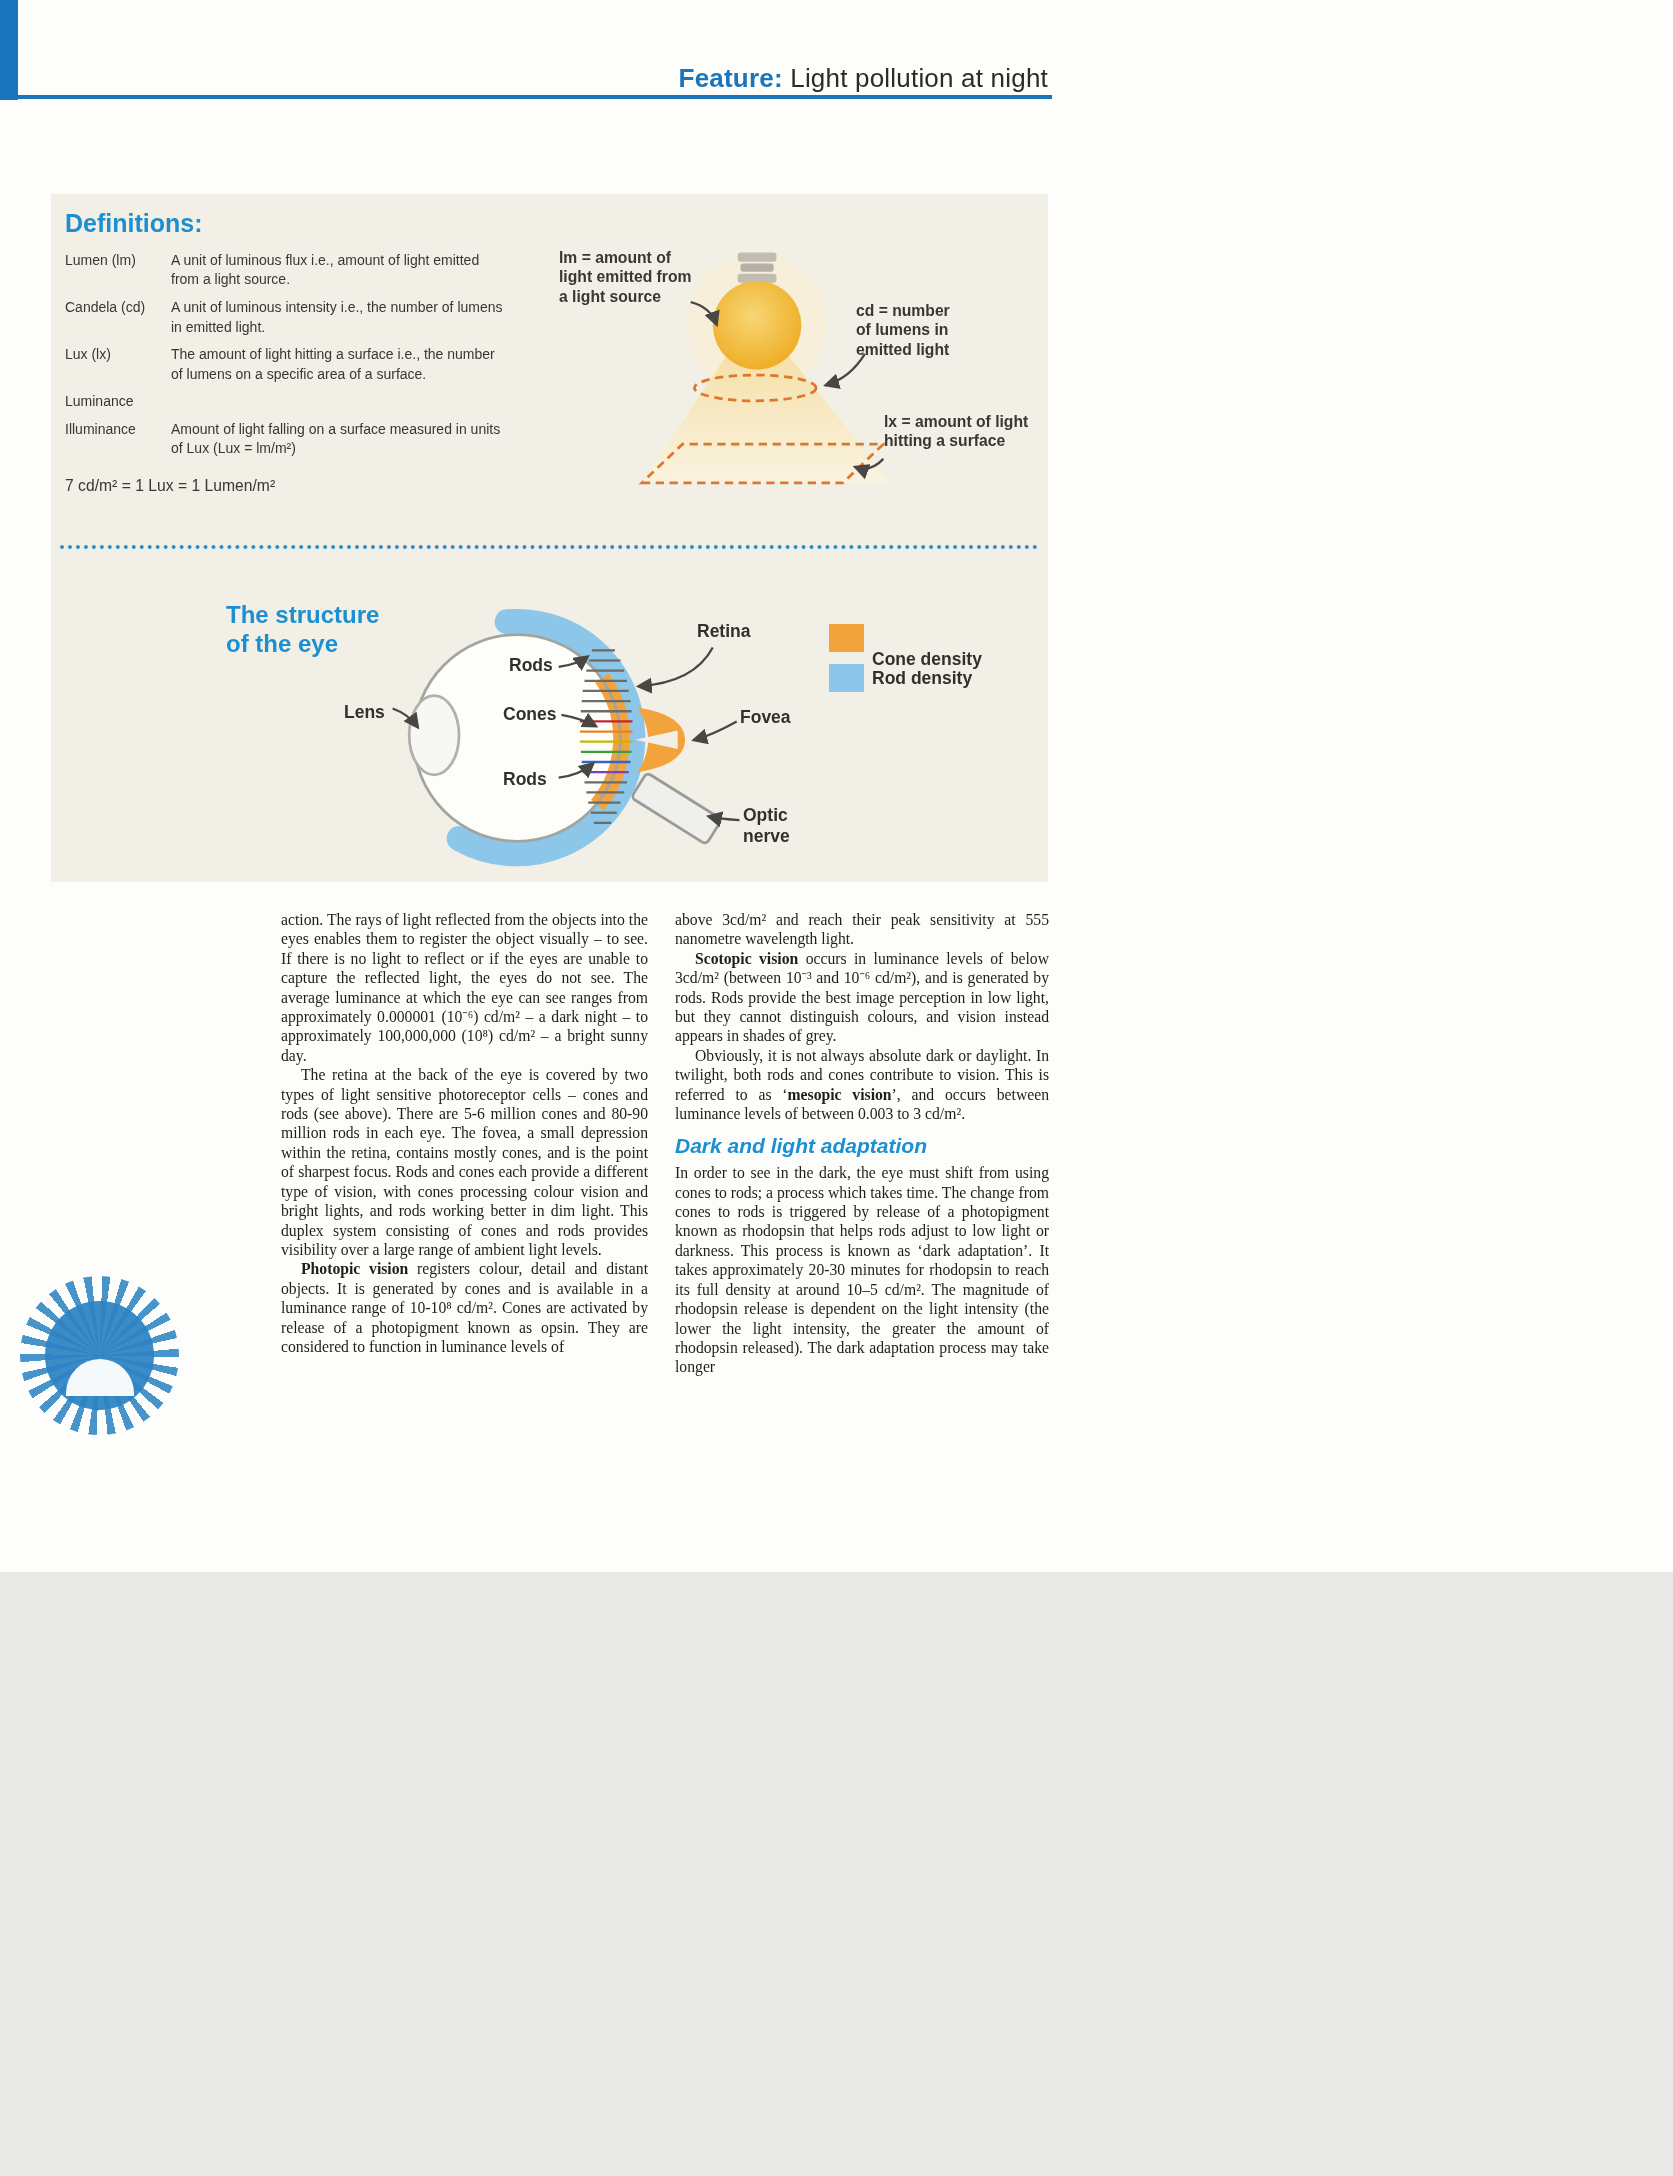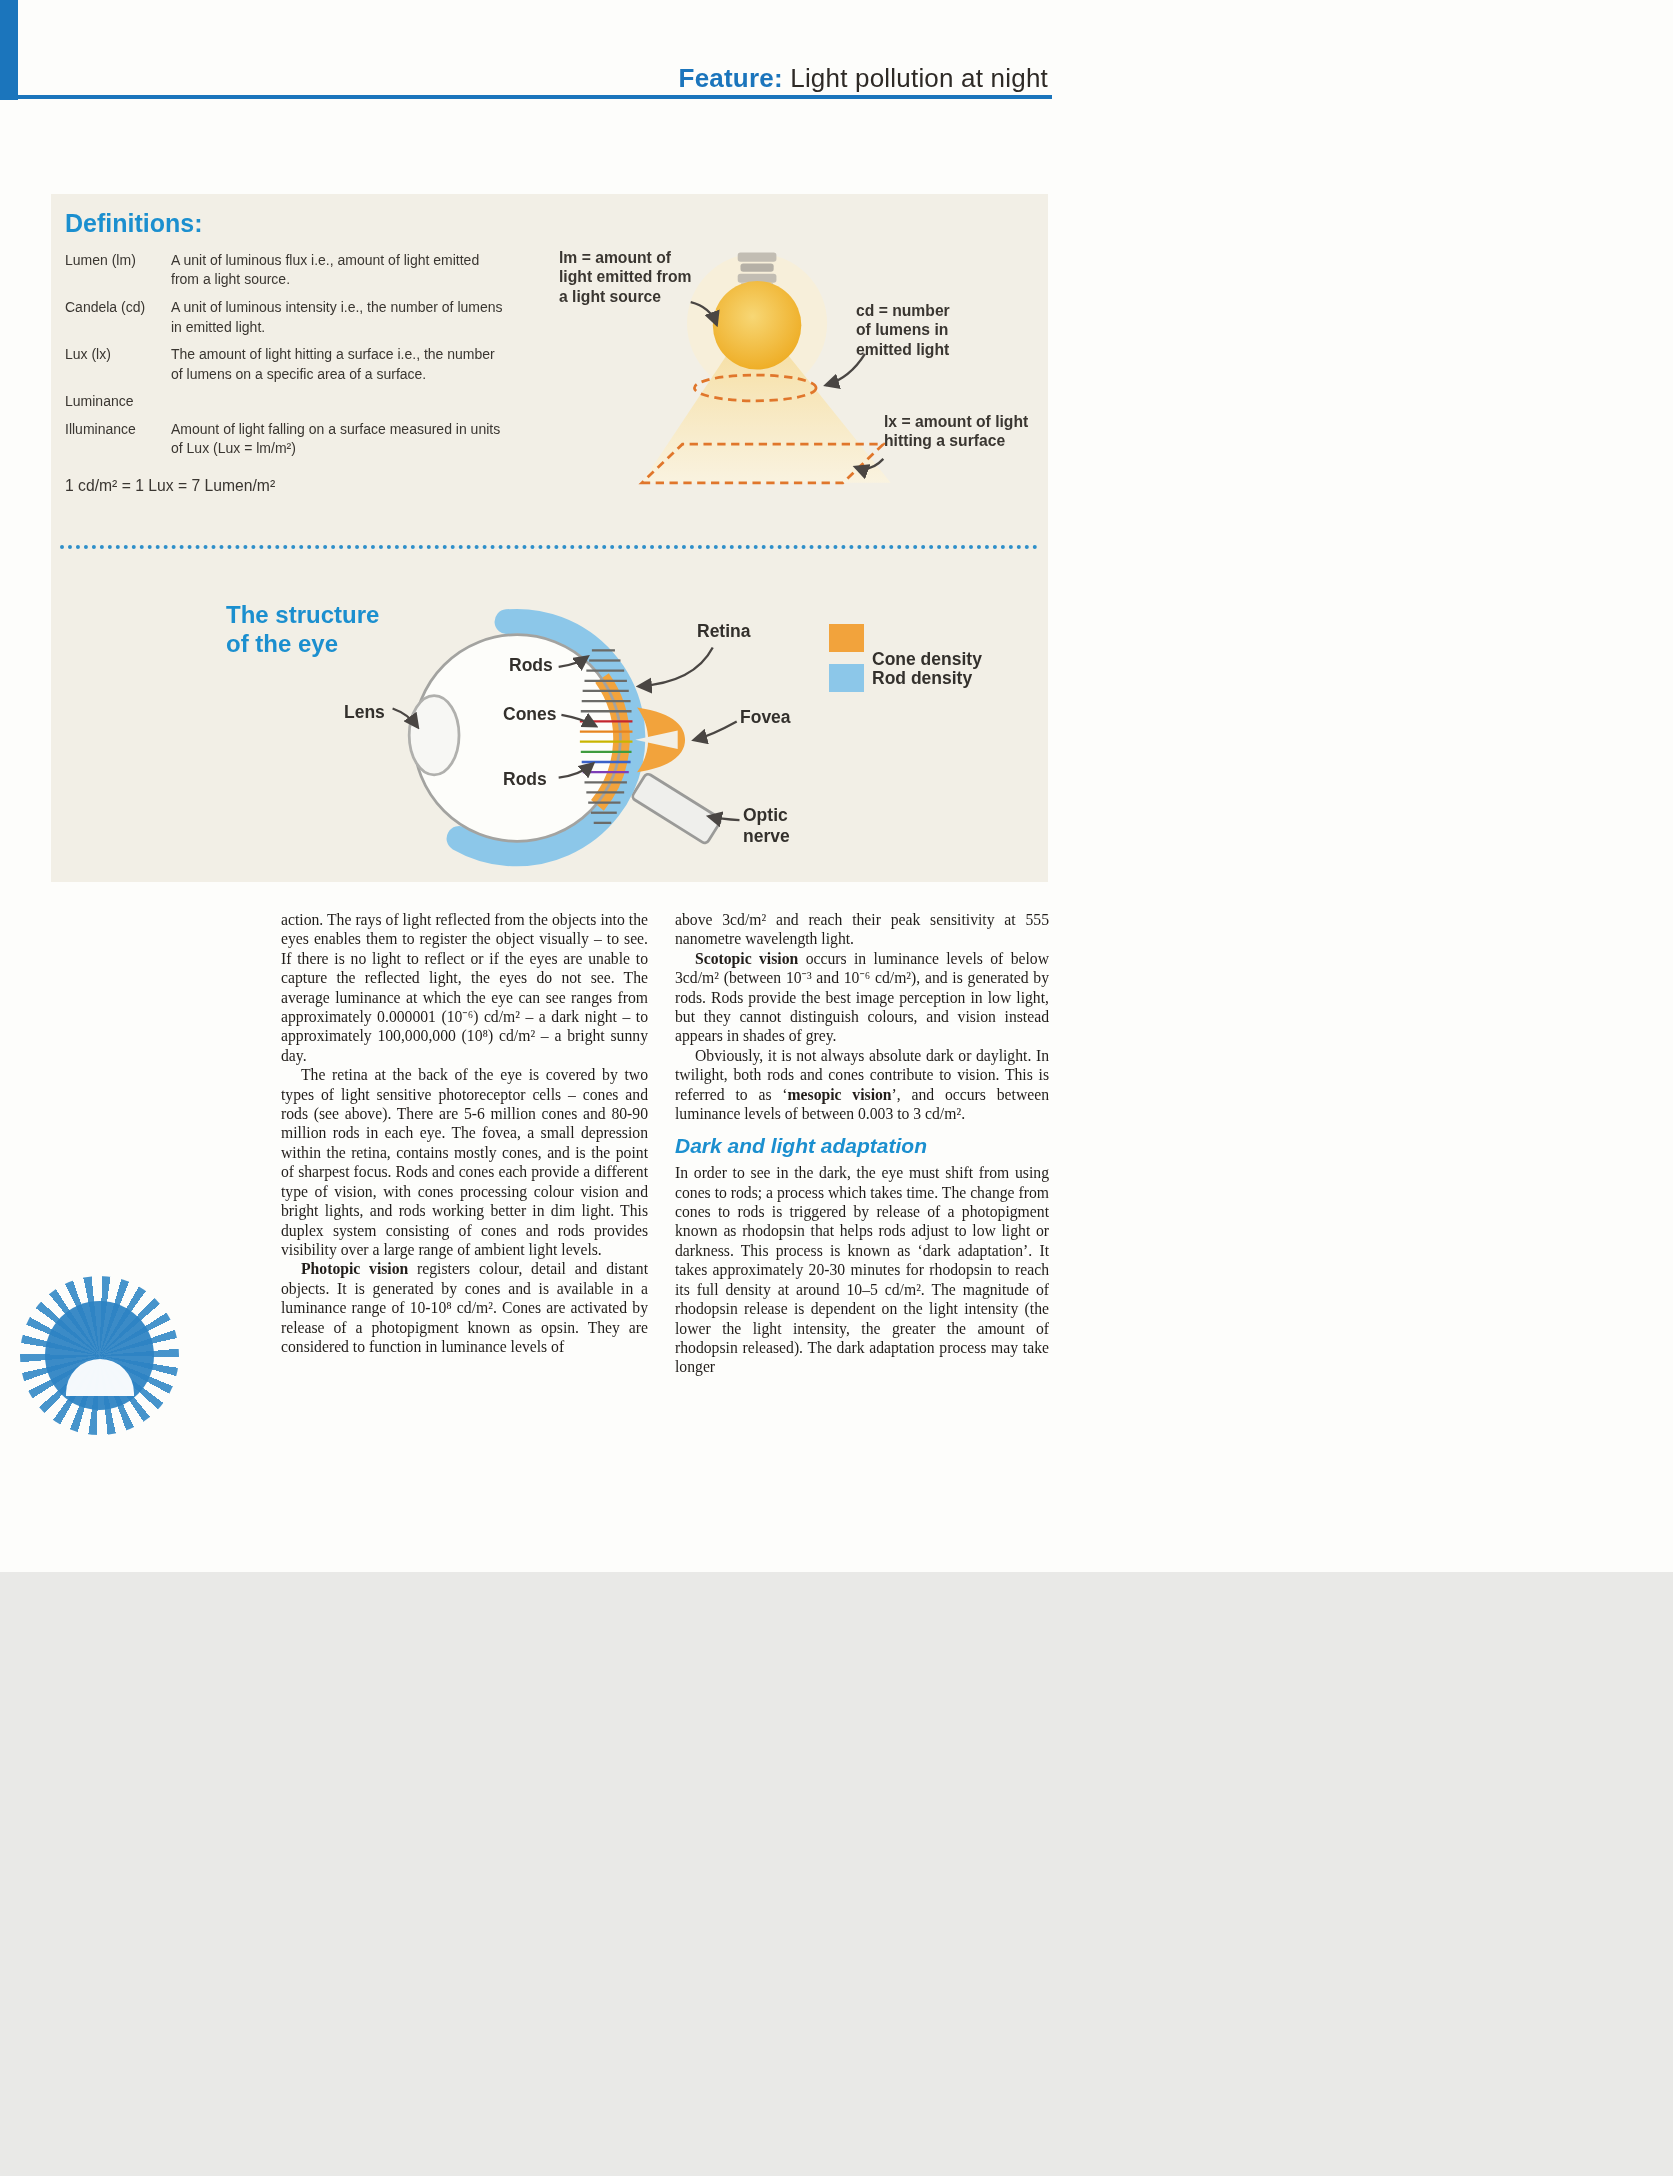--- a/index.html
+++ b/index.html
@@ -102,21 +102,21 @@
         <div class="def-term">Lux (lx)</div>
         <div class="def-desc">The amount of light hitting a surface i.e., the number of lumens on a specific area of a surface.</div>
       </div>
       <div class="def-row">
         <div class="def-term">Luminance</div>
       </div>
       <div class="def-row">
         <div class="def-term">Illuminance</div>
         <div class="def-desc">Amount of light falling on a surface measured in units of Lux (Lux = lm/m²)</div>
       </div>
-      <div class="defs-equation">1 cd/m² = 1 Lux = 7 Lumen/m²</div>
+      <div class="defs-equation">7 cd/m² = 1 Lux = 1 Lumen/m²</div>
     </div>
 
     <svg class="bulb-svg" width="545" height="341" viewBox="0 0 590 370">
       <defs>
         <radialGradient id="bulbG" cx="45%" cy="40%" r="65%">
           <stop offset="0%" stop-color="#f7d775"></stop>
             <stop offset="100%" stop-color="#eeab21"></stop>
         </radialGradient>
         <linearGradient id="coneG" x1="0" y1="0" x2="0" y2="1">
           <stop offset="0%" stop-color="#f6dfa4" stop-opacity="0.95"></stop>

